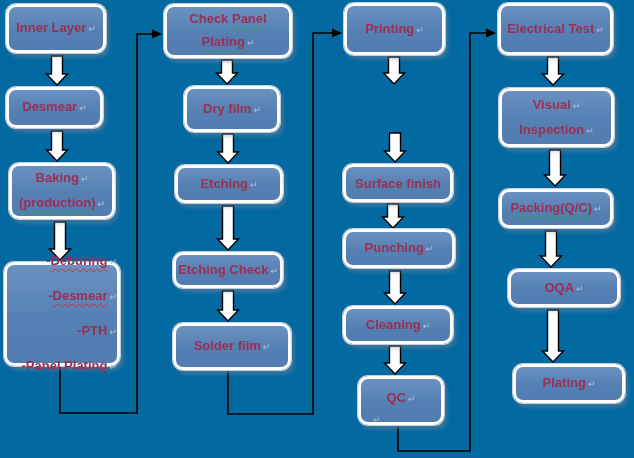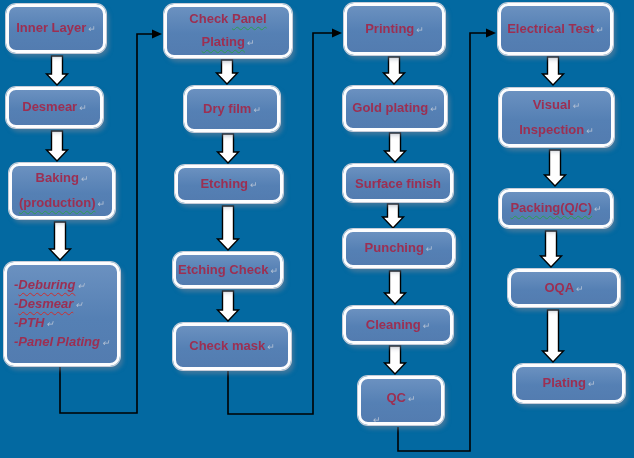--- a/index.html
+++ b/index.html
@@ -10,21 +10,21 @@
   #overlay { position:absolute; left:0; top:0; width:634px; height:458px; }
   .box {
     position:absolute; box-sizing:border-box;
     background:linear-gradient(180deg,#6b91c0 0%, #5580b4 55%, #537cb0 100%);
     border:3px solid #fdfdfe; border-radius:10px;
     box-shadow:0 0 0 1px #c6ccd8, 3px 4px 4px rgba(125,135,155,.5);
     display:flex; flex-direction:column; align-items:center; justify-content:center;
     color:var(--label-color,#9c2f52); font-size:13px; font-weight:600;
     text-align:center; line-height:23px;
   }
-  .box.list { align-items:flex-start; padding-left:7px; text-align:left; line-height:18px;font-style:italic; }
+  .box.list { align-items:flex-end; padding-left:7px; text-align:left; line-height:33px; }
   .box.qc   { justify-content:flex-start; padding-top:7px; }
   .ln { display:block; white-space:pre; }
   .ln.sub { align-self:flex-start; margin-left:10px; line-height:16px; }
   .pm { color:#b3c0d4; font-size:9px; font-weight:400; margin-left:2px; }
   .sq-g { text-decoration-line:underline; text-decoration-style:wavy;
           text-decoration-color:var(--sp-green,#2e9e4f); text-decoration-thickness:1px;
           text-underline-offset:3px; }
   .sq-r { text-decoration-line:underline; text-decoration-style:wavy;
           text-decoration-color:var(--sp-red,#cc2f2f); text-decoration-thickness:1px;
           text-underline-offset:3px; }
@@ -82,28 +82,25 @@
   <div class="box" style="left:184px;top:86px;width:96px;height:46px">
     <span class="ln"><span>Dry film</span><span class="pm">↵</span></span>
   </div>
   <div class="box" style="left:175px;top:165px;width:108px;height:38px">
     <span class="ln"><span>Etching</span><span class="pm">↵</span></span>
   </div>
   <div class="box" style="left:173px;top:252px;width:110px;height:36px">
     <span class="ln"><span>Etching Check</span><span class="pm">↵</span></span>
   </div>
   <div class="box" style="left:173px;top:323px;width:118px;height:47px">
-    <span class="ln"><span>Check mask</span><span class="pm">↵</span></span>
+    <span class="ln"><span>Solder film</span><span class="pm">↵</span></span>
   </div>
 
   <div class="box" style="left:344px;top:3px;width:101px;height:52px">
     <span class="ln"><span>Printing</span><span class="pm">↵</span></span>
-  </div>
-  <div class="box" style="left:343px;top:86px;width:104px;height:45px">
-    <span class="ln"><span>Gold plating</span><span class="pm">↵</span></span>
   </div>
   <div class="box" style="left:343px;top:164px;width:110px;height:38px">
     <span class="ln"><span>Surface finish</span></span>
   </div>
   <div class="box" style="left:343px;top:306px;width:110px;height:38px">
     <span class="ln"><span>Cleaning</span><span class="pm">↵</span></span>
   </div>
   <div class="box" style="left:343px;top:229px;width:112px;height:39px">
     <span class="ln"><span>Punching</span><span class="pm">↵</span></span>
   </div>

